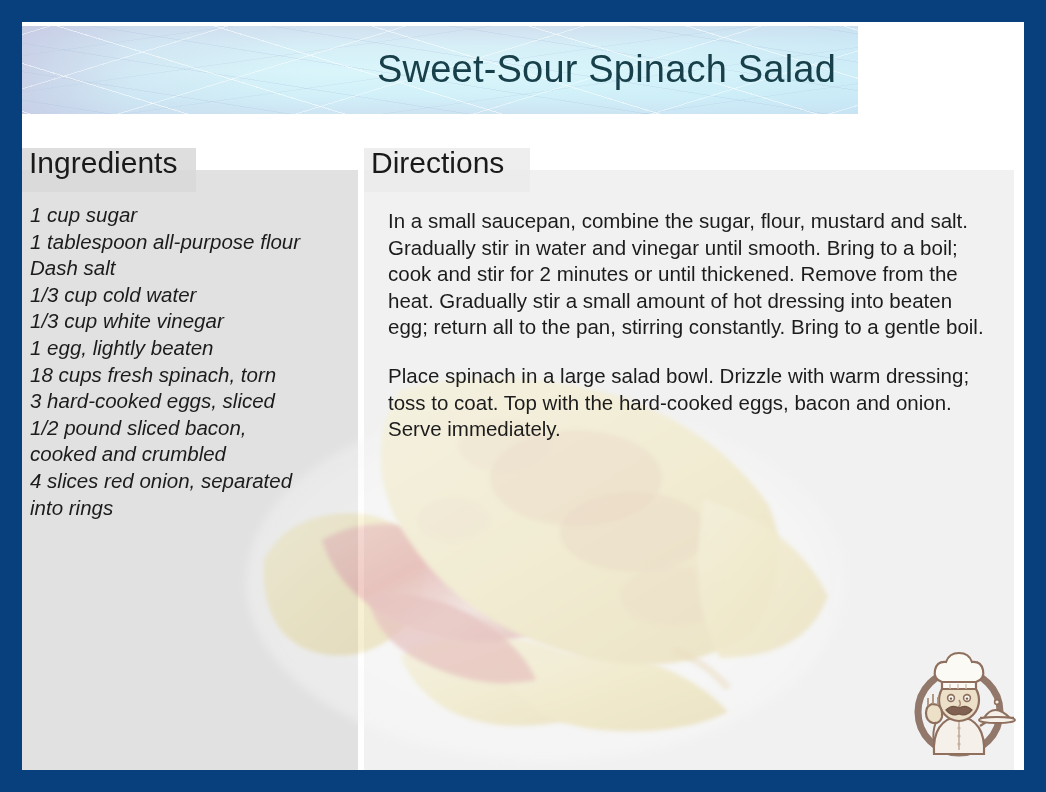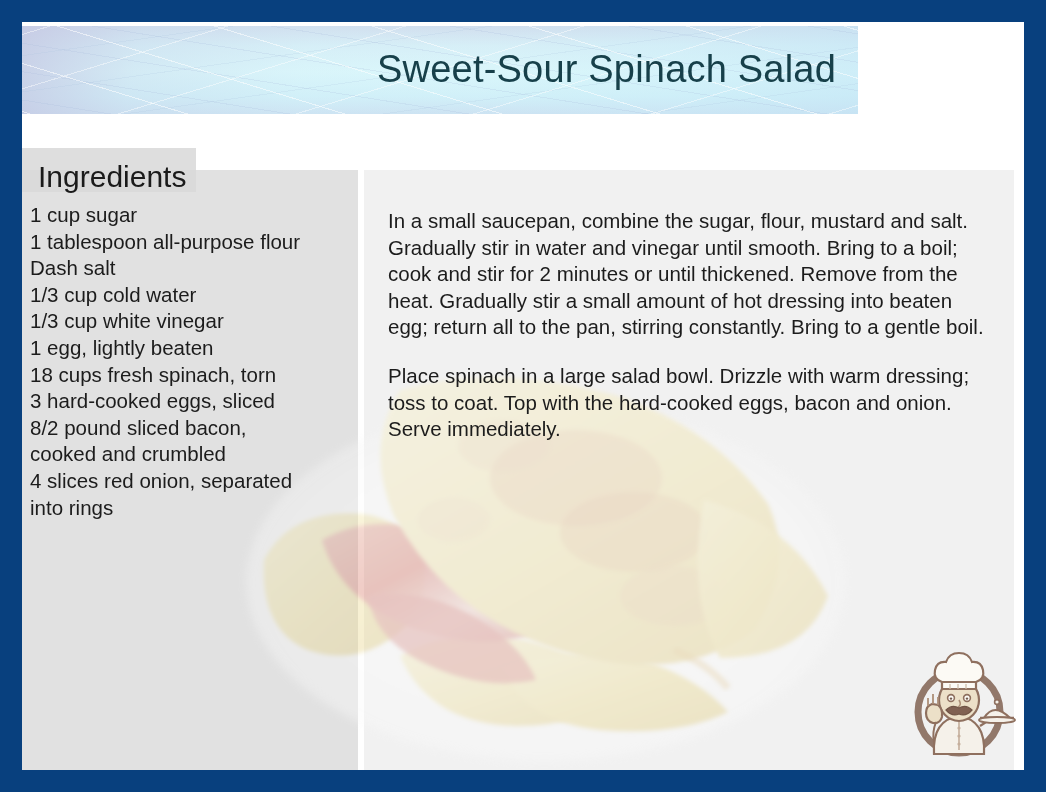--- a/index.html
+++ b/index.html
@@ -101,22 +101,22 @@
     width: 650px;
     height: 600px;
     background: rgba(235,235,235,0.70);
   }
 
   
   .tab {
     position: absolute;
     box-sizing: border-box;
     display: flex;
-    align-items: flex-end;
-    padding-left: 16px;
+    align-items: flex-start;
+    padding-left: 7px;
   }
   .tab-ingredients {
     left: 0px;
     top: 126px;
     width: 174px;
     height: 44px;
     background: rgba(216,216,216,0.85);
   }
   .tab-directions {
     left: 342px;
@@ -133,20 +133,21 @@
   }
 
   
   .ingredients-list {
     position: absolute;
     left: 0px;
     top: 166px;
     width: 304px;
     padding: 14px 10px 0 8px;
     box-sizing: border-box;
+    font-style: italic;
   }
   .ingredient-line {
     font-size: 20.5px;
     line-height: 26.6px;
     color: #1c1c1c;
     white-space: normal;
   }
 
   .directions-body {
     position: absolute;
@@ -248,31 +249,34 @@
 
         <path d="M500 150 q88 24 124 96 q-22 62 -108 62 q-34 -62 -16 -158z" fill="url(#toast1)" opacity="0.9" filter="url(#soft)"></path>
 
         <path d="M470 300 q34 14 54 38" stroke="#e0bb72" stroke-width="7" fill="none" opacity="0.5" filter="url(#soft)"></path>
       </svg>
     </div>
 
     <div class="tab tab-ingredients">
       <span class="tab-label">Ingredients</span>
     </div>
+    <div class="tab tab-directions">
+      <span class="tab-label">Directions</span>
+    </div>
 
     <div class="ingredients-list" id="ingredients-list">
         <div class="ingredient-line">1 cup sugar</div>
         <div class="ingredient-line">1 tablespoon all-purpose flour</div>
         <div class="ingredient-line">Dash salt</div>
         <div class="ingredient-line">1/3 cup cold water</div>
         <div class="ingredient-line">1/3 cup white vinegar</div>
         <div class="ingredient-line">1 egg, lightly beaten</div>
         <div class="ingredient-line">18 cups fresh spinach, torn</div>
         <div class="ingredient-line">3 hard-cooked eggs, sliced</div>
-        <div class="ingredient-line">8/2 pound sliced bacon, cooked and crumbled</div>
+        <div class="ingredient-line">1/2 pound sliced bacon, cooked and crumbled</div>
         <div class="ingredient-line">4 slices red onion, separated into rings</div>
       </div>
 
     <div class="directions-body" id="directions-body">
         <p class="direction-para">In a small saucepan, combine the sugar, flour, mustard and salt. Gradually stir in water and vinegar until smooth. Bring to a boil; cook and stir for 2 minutes or until thickened. Remove from the heat. Gradually stir a small amount of hot dressing into beaten egg; return all to the pan, stirring constantly. Bring to a gentle boil.</p>
         <p class="direction-para">Place spinach in a large salad bowl. Drizzle with warm dressing; toss to coat. Top with the hard-cooked eggs, bacon and onion. Serve immediately.</p>
       </div>
 
     <div class="chef-logo">
       <svg viewBox="0 0 122 122" xmlns="http://www.w3.org/2000/svg" aria-hidden="true">

